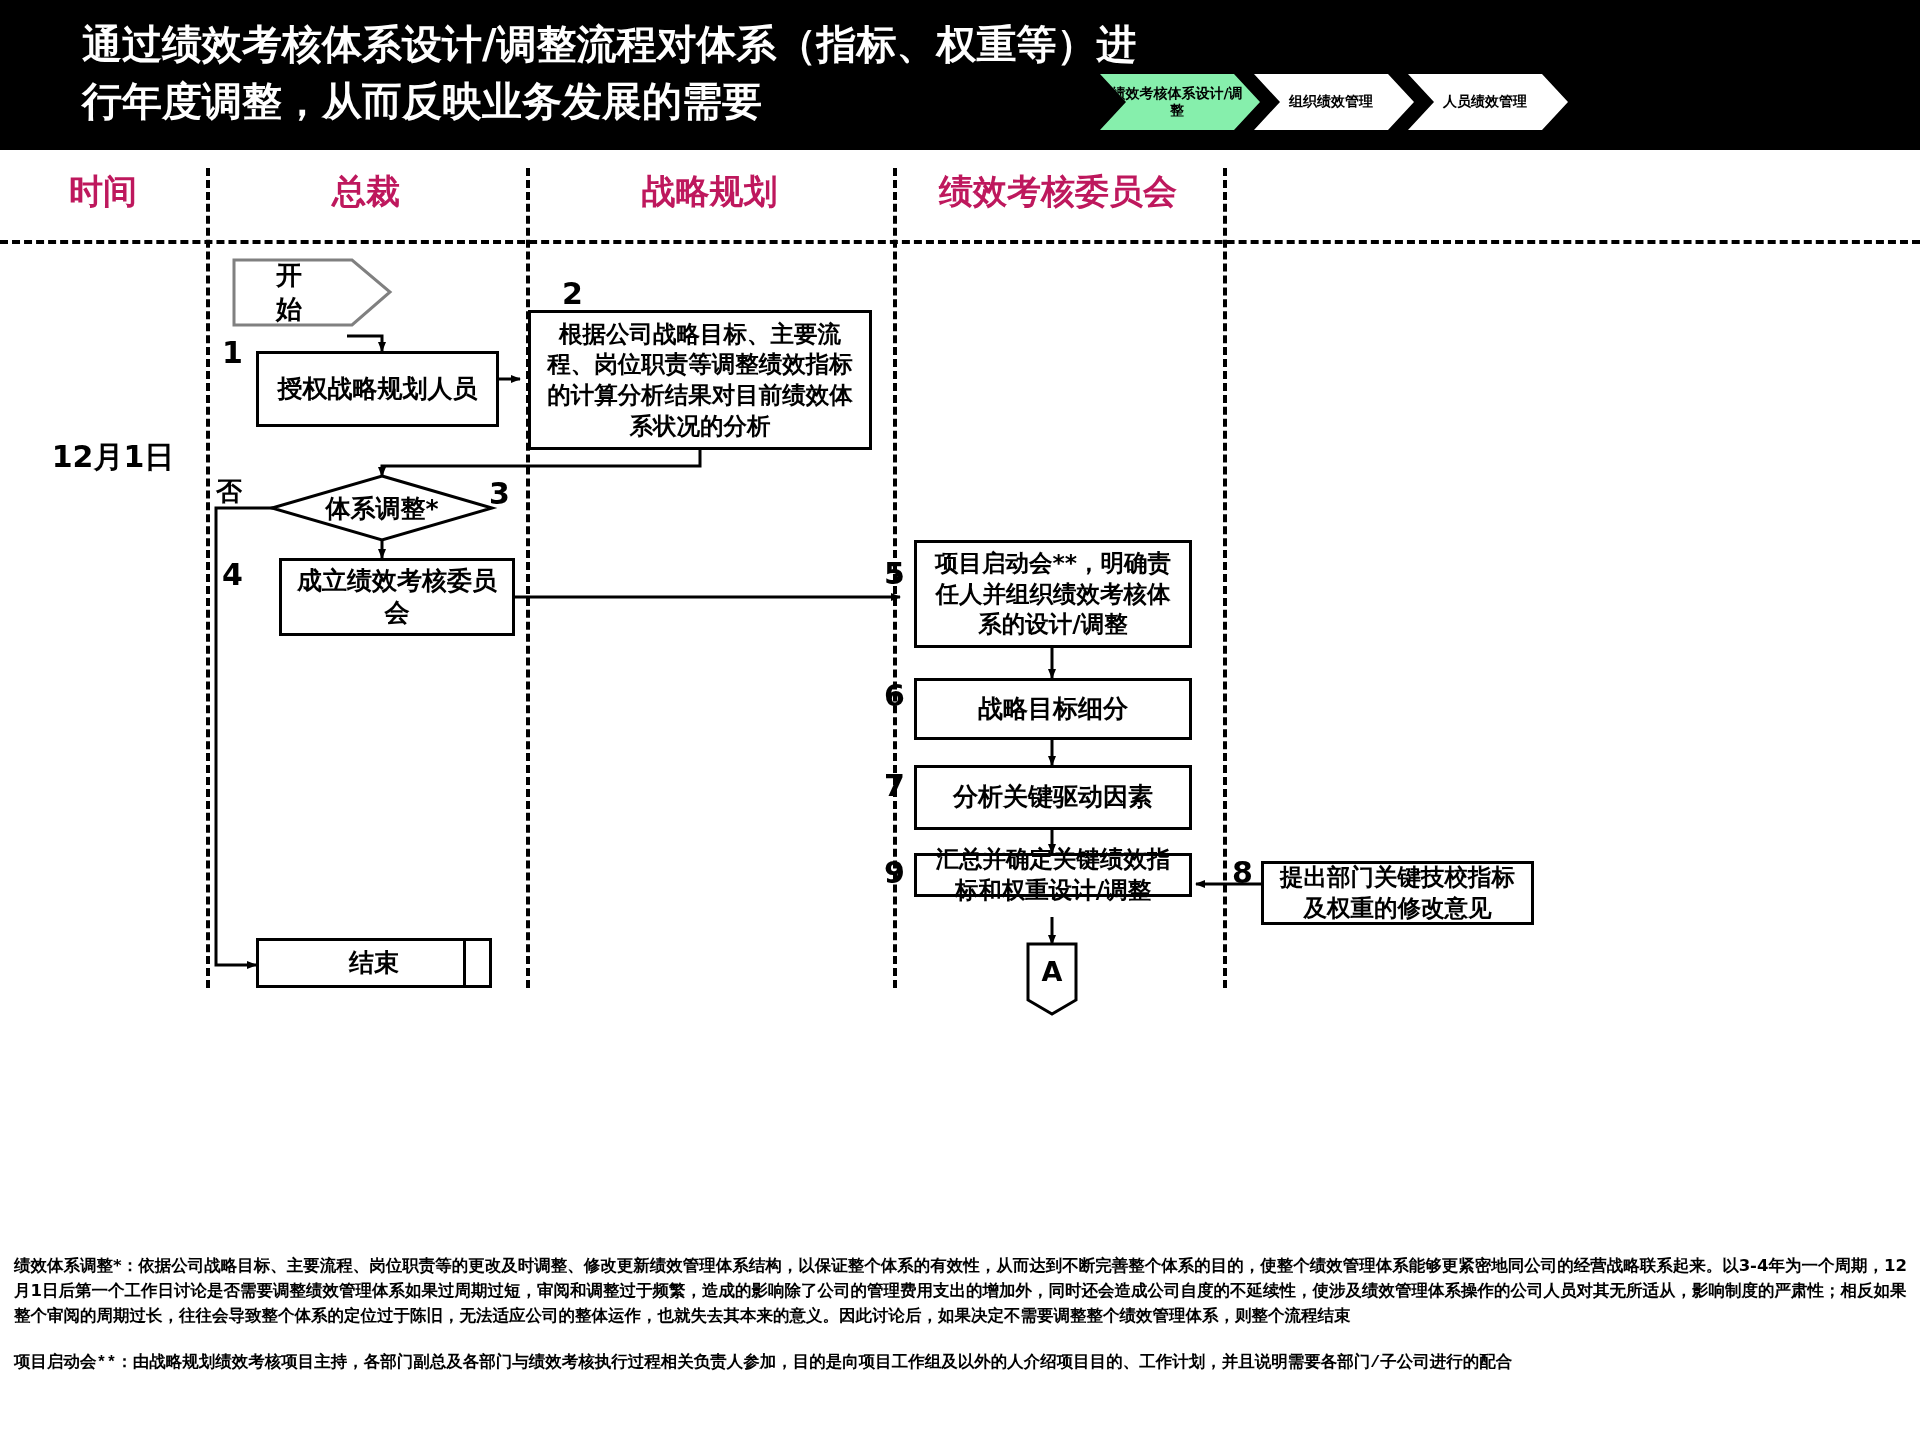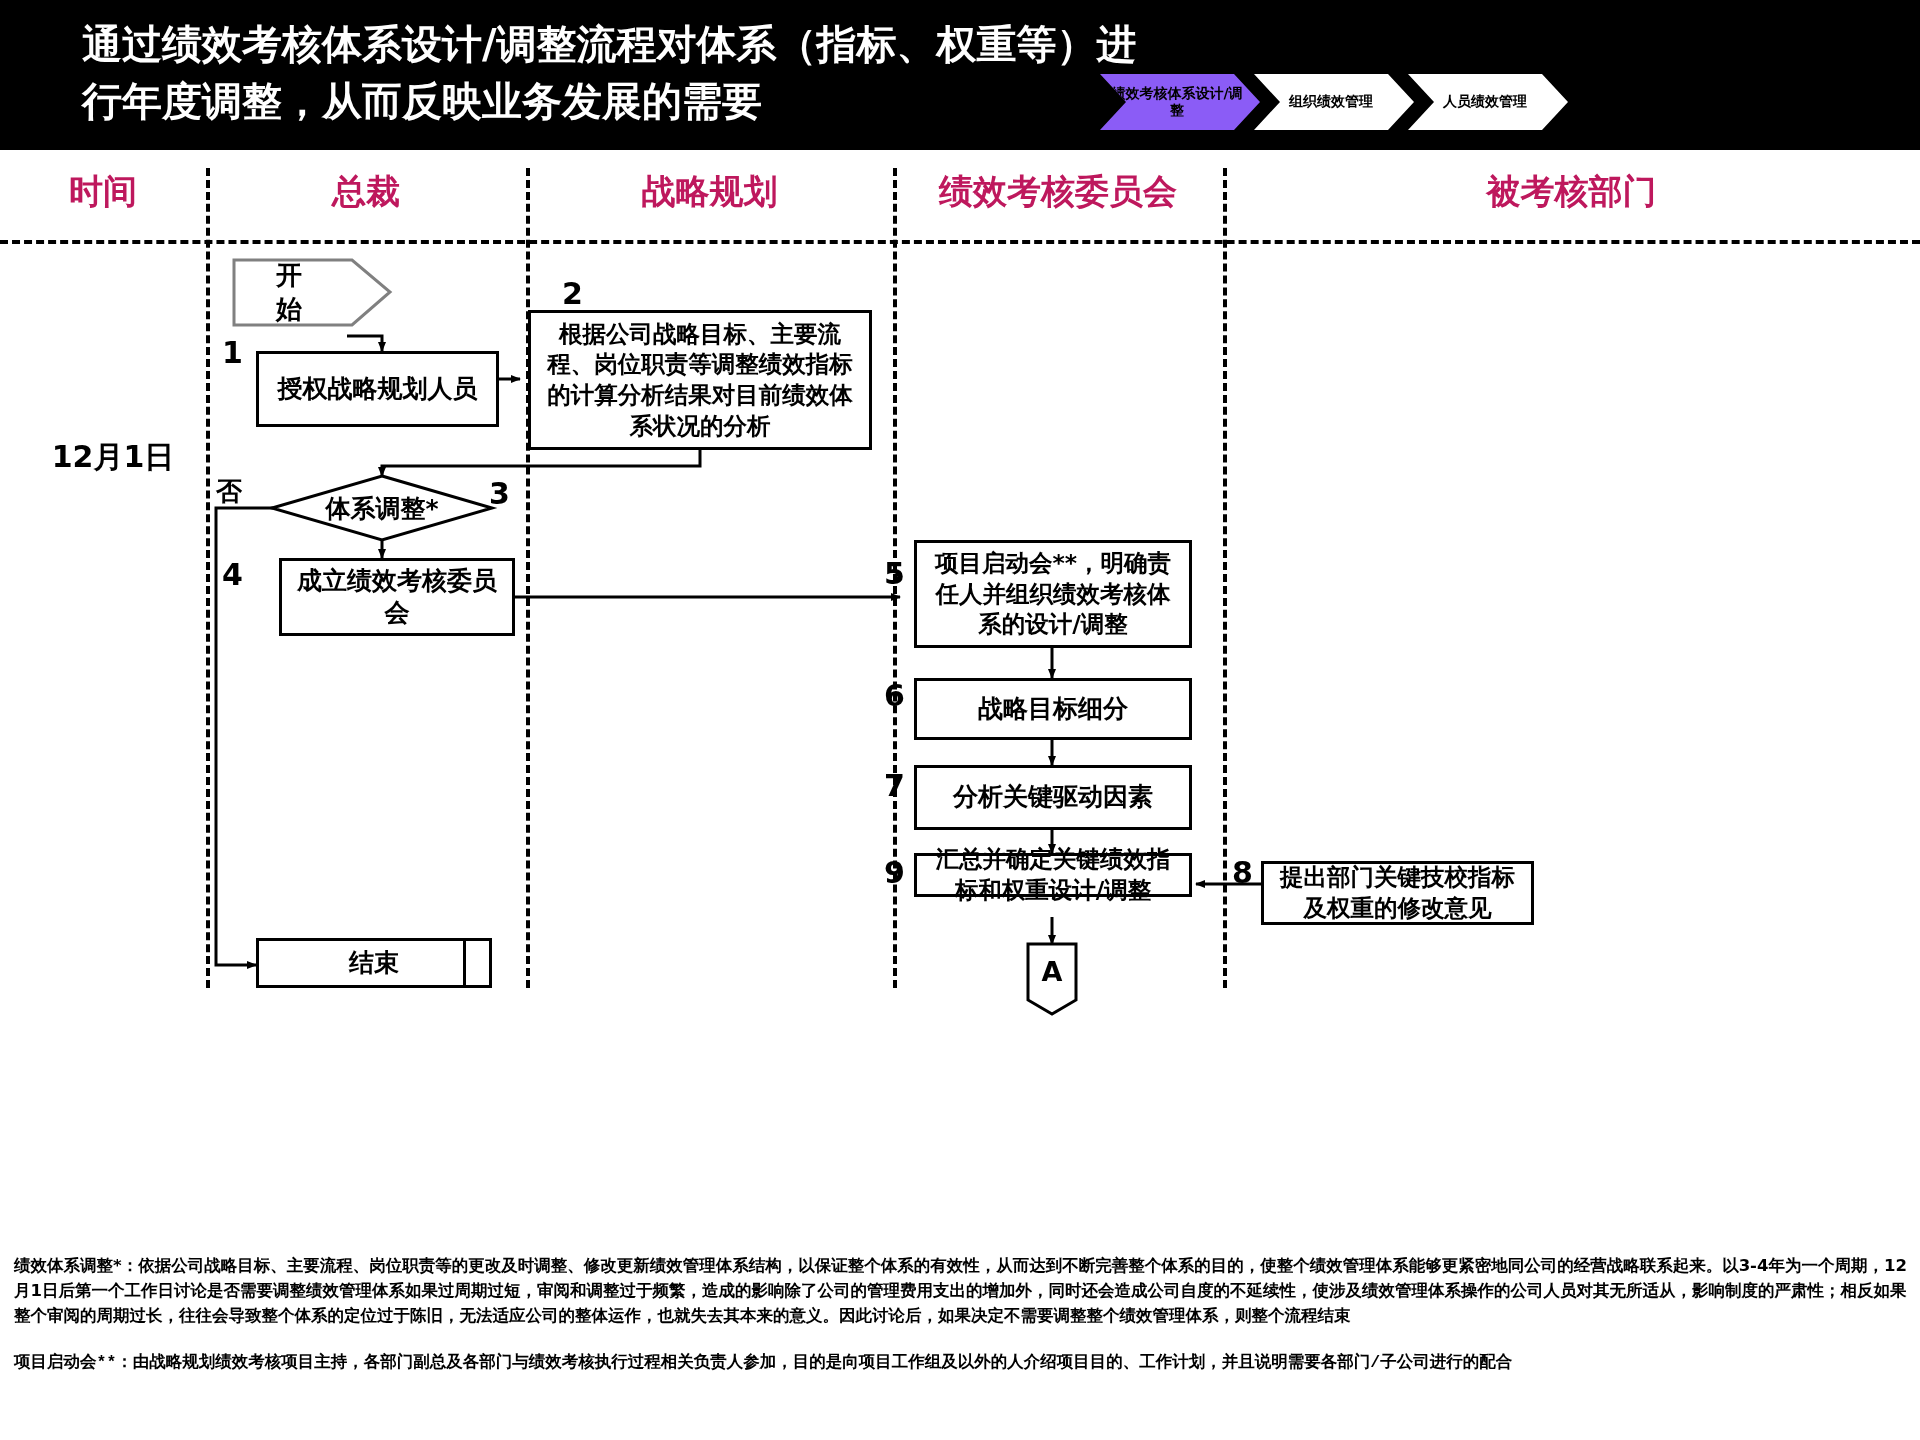--- a/index.html
+++ b/index.html
@@ -54,21 +54,21 @@
     font-size: 14px;
     font-weight: bold;
     line-height: 1.25;
     color: #000000;
     padding: 0 14px 0 8px;
     box-sizing: border-box;
     clip-path: polygon(0% 0%, calc(100% - 26px) 0%, 100% 50%, calc(100% - 26px) 100%, 0% 100%, 26px 50%);
     -webkit-clip-path: polygon(0% 0%, calc(100% - 26px) 0%, 100% 50%, calc(100% - 26px) 100%, 0% 100%, 26px 50%);
     margin-right: -6px;
   }
-  .chev-active { background: #8b5cf6; }
+  .chev-active { background: #86efac; }
   .chev-idle   { background: #ffffff; }
   .chev span { display: block; width: 100%; }
 
   
   #lane-header-row {
     position: absolute;
     left: 0;
     top: 155px;
     width: 1920px;
     height: 85px;
@@ -173,21 +173,20 @@
   <div class="chev chev-idle">
     <span>人员绩效管理</span>
   </div>
 </div>
 
 <div id="lane-header-row">
   <div class="lane-title" style="left:0px;   width:206px;">时间</div>
   <div class="lane-title" style="left:206px; width:320px;">总裁</div>
   <div class="lane-title" style="left:526px; width:367px;">战略规划</div>
   <div class="lane-title" style="left:893px; width:330px;">绩效考核委员会</div>
-  <div class="lane-title" style="left:1223px; width:697px;">被考核部门</div>
 </div>
 
 <div class="lane-sep" style="left:206px;  top:168px; height:820px;"></div>
 <div class="lane-sep" style="left:526px;  top:168px; height:820px;"></div>
 <div class="lane-sep" style="left:893px;  top:168px; height:820px;"></div>
 <div class="lane-sep" style="left:1223px; top:168px; height:820px;"></div>
 <div id="lane-hr"></div>
 
 <div id="time-label" style="left:20px; top:437px; width:186px;">12月1日</div>
 

